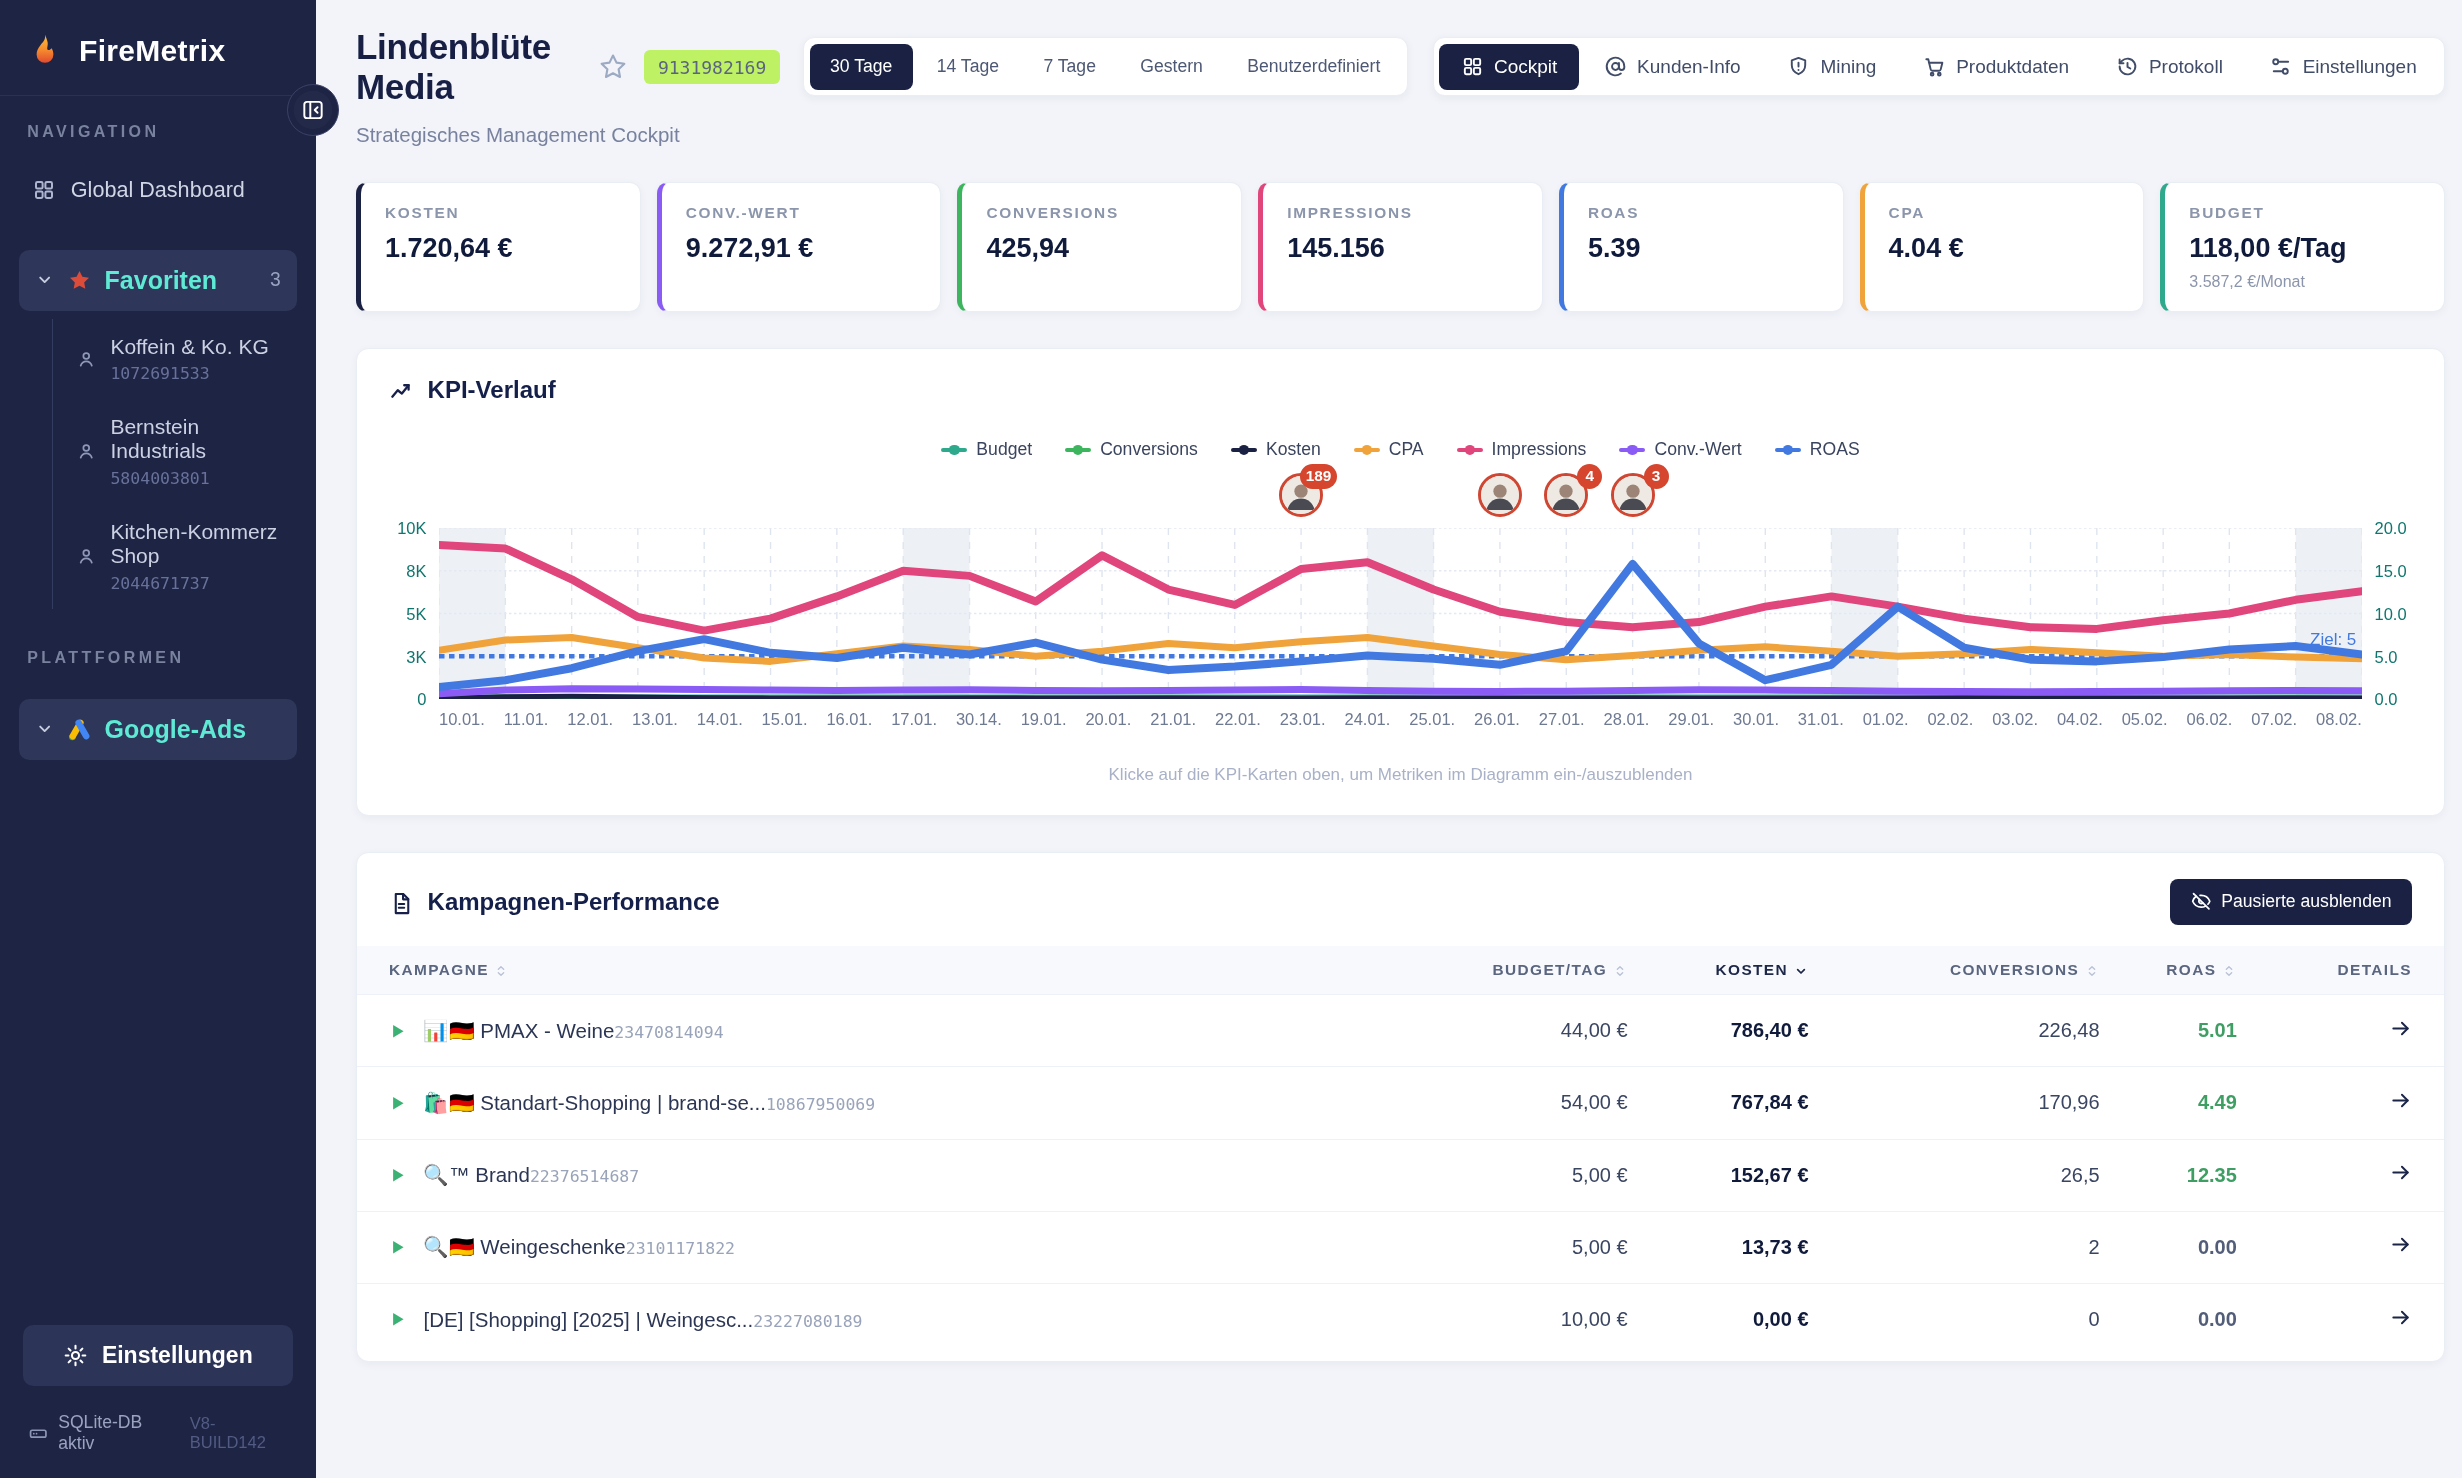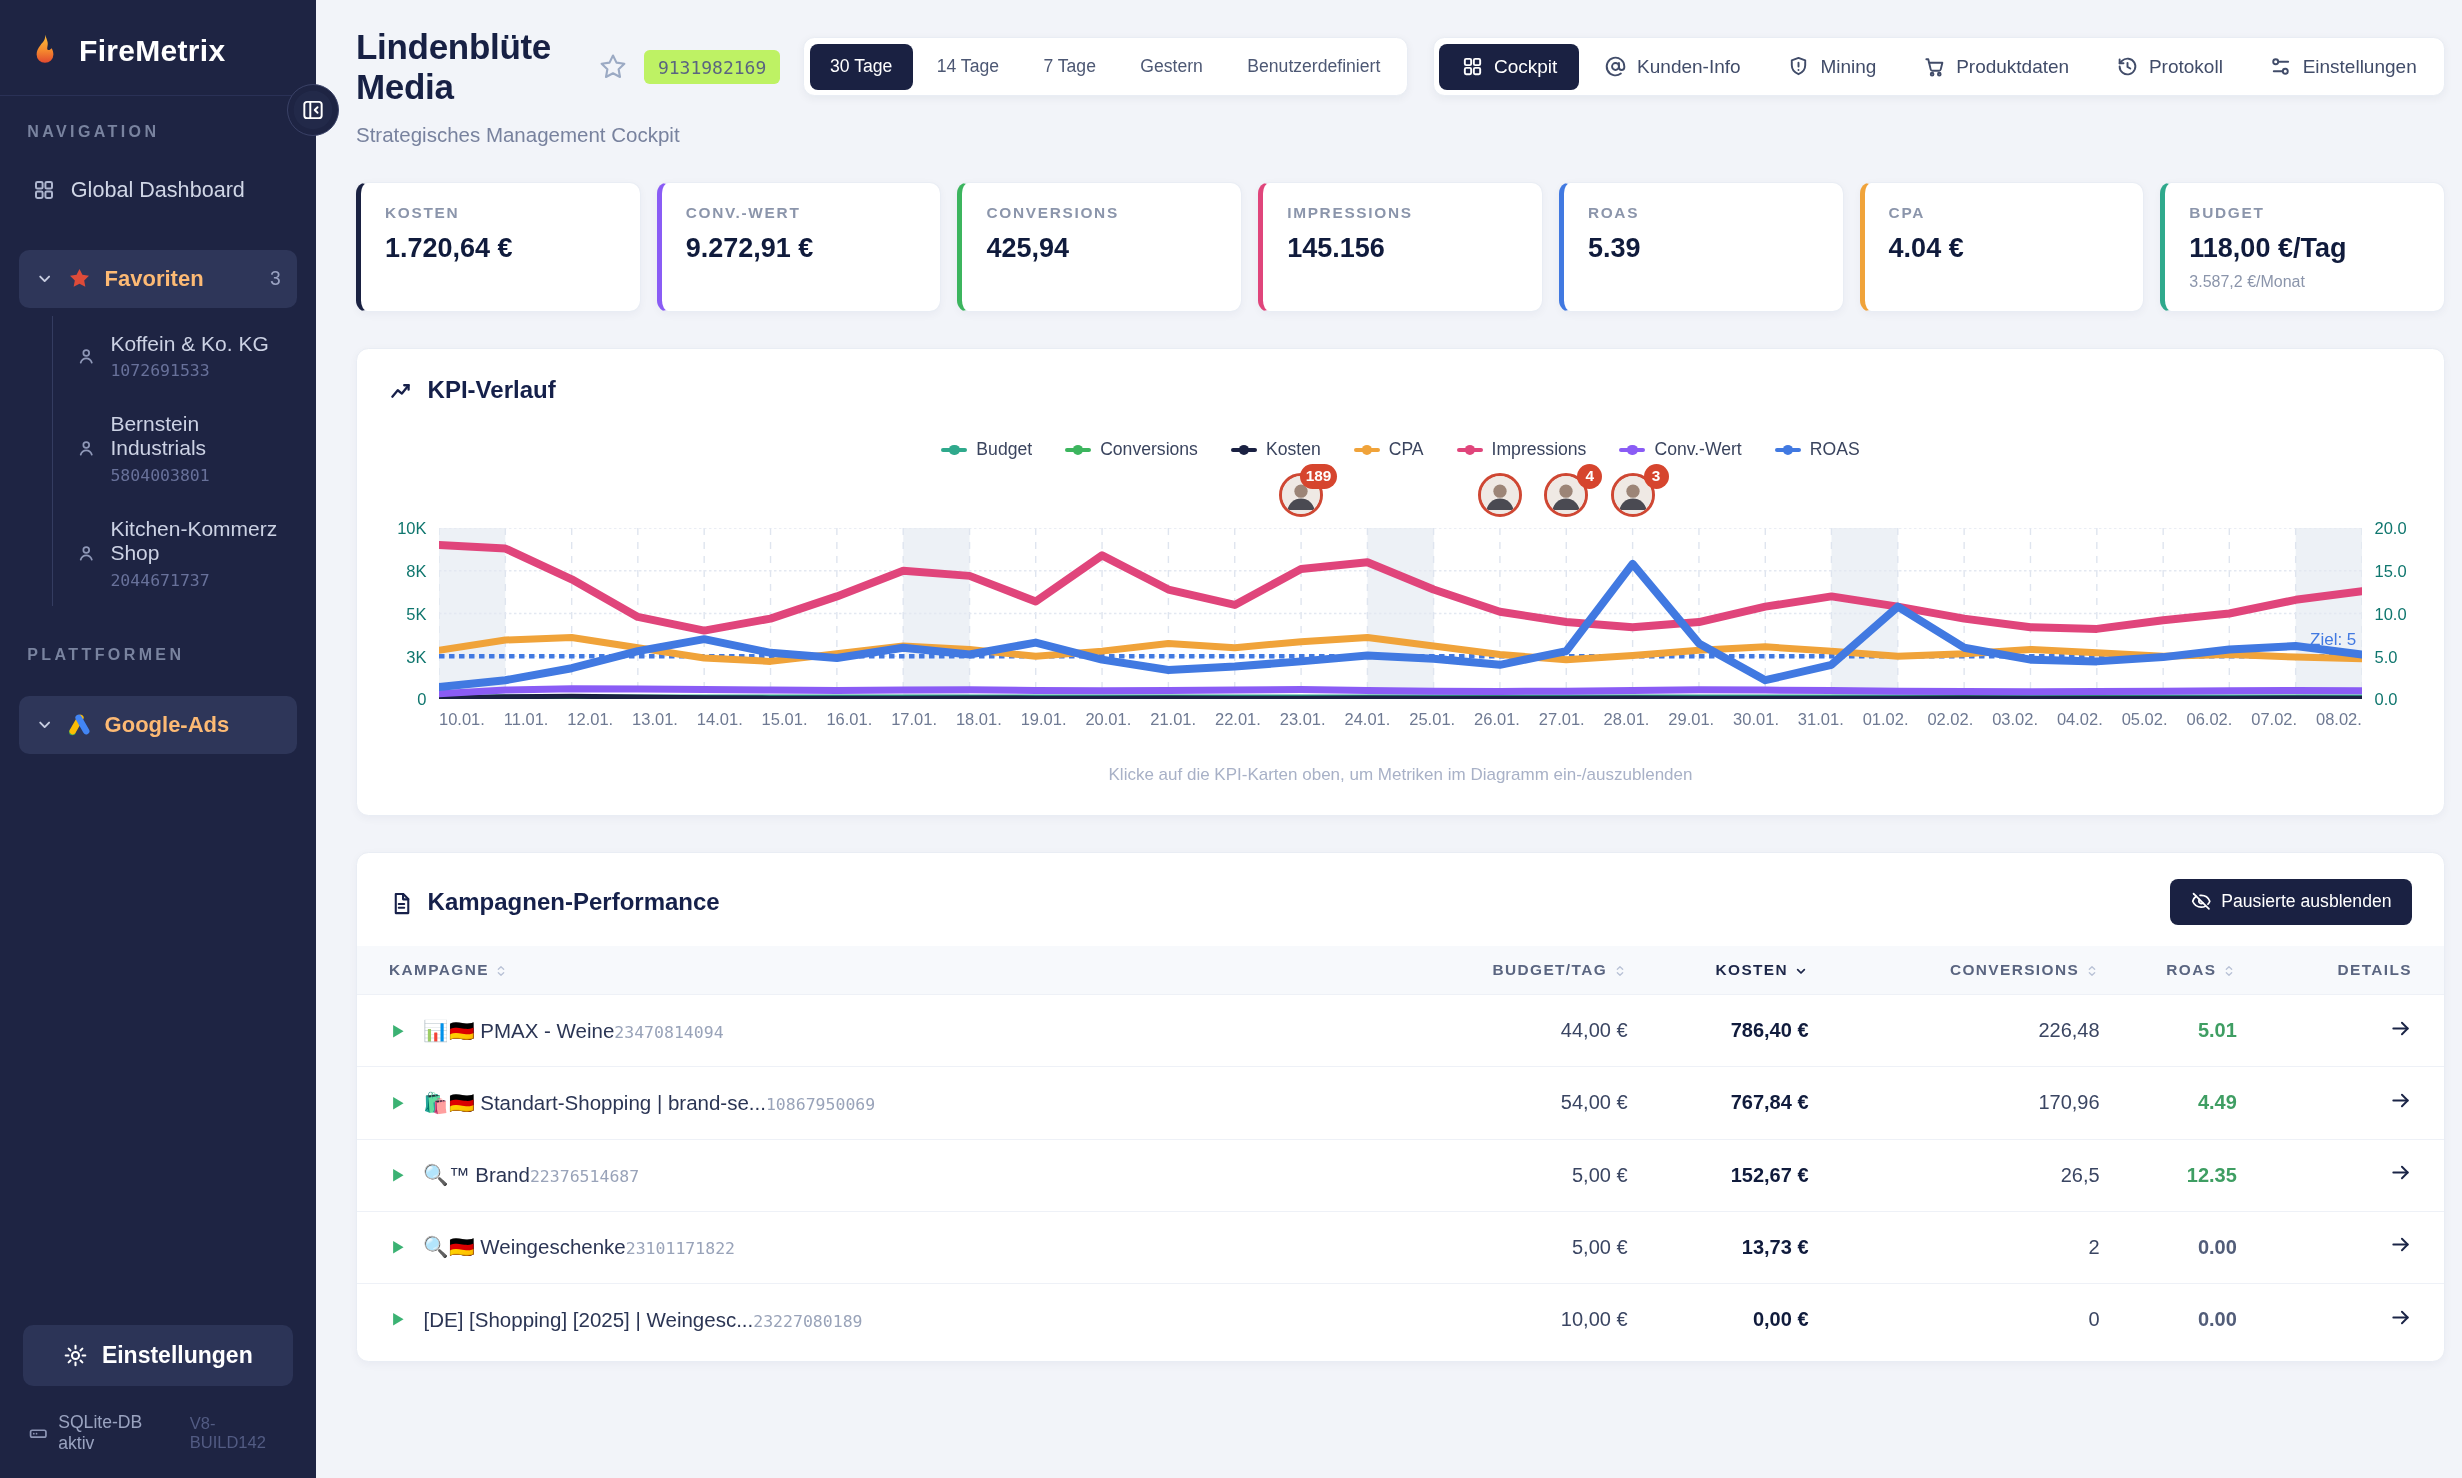--- a/index.html
+++ b/index.html
@@ -15,21 +15,21 @@
   .logo-row { display:flex; align-items:center; gap:15px; padding:32px 26px 25px 26px; border-bottom:1.1px solid #2a3156; }
   .logo-icon svg { width:38px; height:38px; }
   .logo-text { font-size:30px; font-weight:700; color:#ffffff; letter-spacing:0.3px; }
   .side-scroll { flex:1; padding:27px 19.3px 0 19.3px; overflow:hidden; }
   .section-label { font-size:16px; font-weight:700; letter-spacing:3.4px; color:#79839f; padding:0 8px; }
   .nav-item { display:flex; align-items:center; gap:15px; padding:15px 12.5px; margin-top:20.5px; border-radius:9px; font-size:21.6px; color:#d0d6e6; }
   .nav-item svg { width:24px; height:24px; color:#aeb6cf; }
   .group-header { display:flex; align-items:center; gap:12.5px; background:#2e3659; border-radius:10.2px; padding:16px 16px; margin-top:32px; }
   .group-header .chev svg { width:19.3px; height:19.3px; color:#c7cde0; }
   .group-header .gico svg { width:25px; height:25px; }
-  .group-header .glabel { font-size:22px; font-weight:700; color:#fdba74; }
+  .group-header .glabel { font-size:25px; font-weight:700; color:#5eead4; }
   .group-header .gcount { margin-left:auto; font-size:19.3px; color:#9aa2c2; }
   .sub-list { margin:8px 0 0 33px; border-left:1.7px solid #343c60; padding-left:23px; }
   .sub-item { display:flex; align-items:center; gap:13.6px; padding:16px 0; }
   .sub-item .sico svg { width:20.5px; height:20.5px; color:#8f98b8; }
   .sub-name { display:block; font-size:21px; color:#ccd2e4; }
   .sub-id { display:block; font-size:16.5px; color:#68719a; margin-top:5.7px; }
   .plat-label { margin-top:40px; }
   .side-bottom { padding:17px 23px 25px 23px; }
   .btn-side { width:100%; display:flex; align-items:center; justify-content:center; gap:13.6px; border:none; cursor:pointer; font-family:inherit; }
   .btn-settings { background:#2c3457; color:#fff; border-radius:10.2px; padding:17px 0; font-size:23px; font-weight:600; }
@@ -534,21 +534,21 @@
       </div>
       <div class="x-labels" id="x-labels">
           <span>10.01.</span>
           <span>11.01.</span>
           <span>12.01.</span>
           <span>13.01.</span>
           <span>14.01.</span>
           <span>15.01.</span>
           <span>16.01.</span>
           <span>17.01.</span>
-          <span>18.01.</span>
+          <span>30.14.</span>
           <span>19.01.</span>
           <span>20.01.</span>
           <span>21.01.</span>
           <span>22.01.</span>
           <span>23.01.</span>
           <span>24.01.</span>
           <span>25.01.</span>
           <span>26.01.</span>
           <span>27.01.</span>
           <span>28.01.</span>

